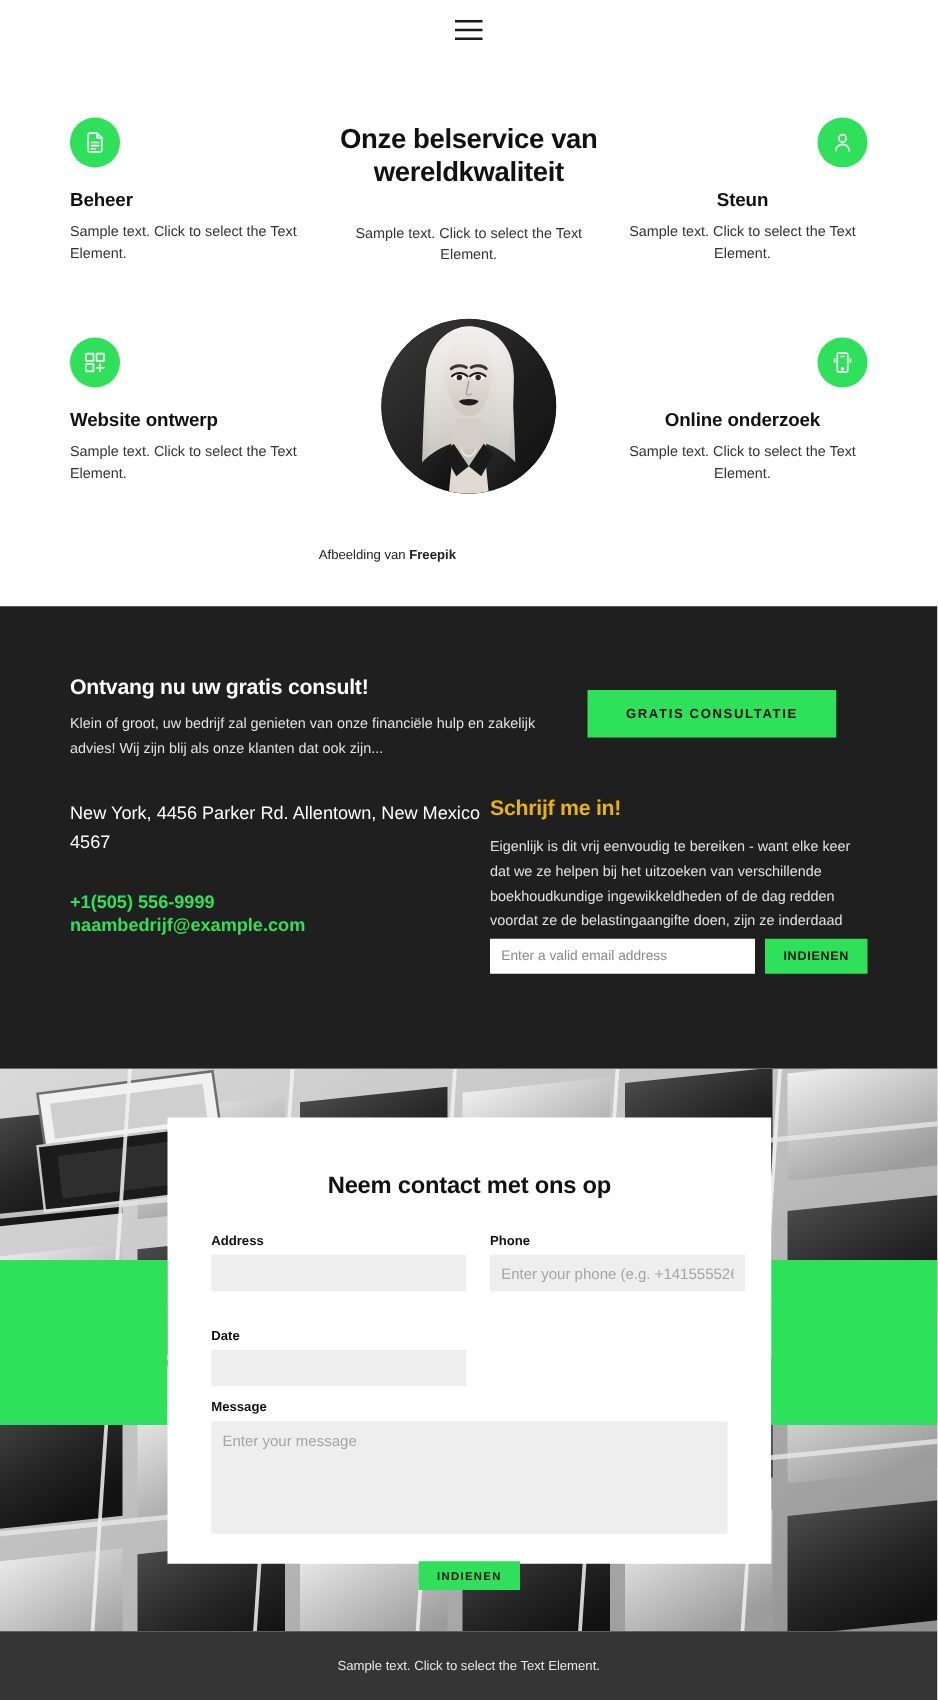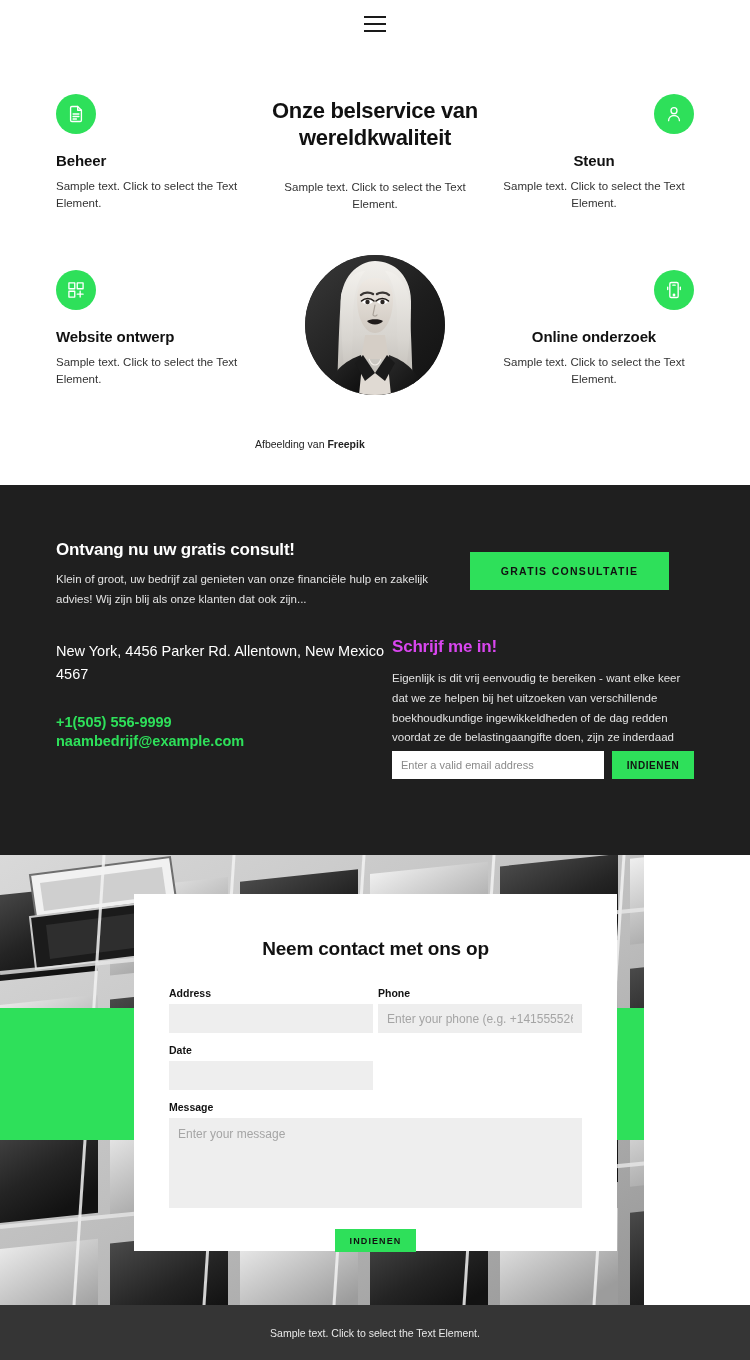--- a/index.html
+++ b/index.html
@@ -197,21 +197,21 @@
     color: #2ee05a;
     font-weight: bold;
   }
   .contact-links a { color: #2ee05a; text-decoration: none; display: block; }
 
   .signup-title {
     position: absolute;
     top: 152px; left: 392px;
     font-size: 17px;
     font-weight: bold;
-    color: #d946ef;
+    color: #eab308;
     letter-spacing: -0.2px;
   }
   .signup-text {
     position: absolute;
     top: 184px; left: 392px;
     width: 302px;
     font-size: 11.5px;
     line-height: 1.72;
     color: #e2e2e2;
   }
@@ -244,21 +244,21 @@
     font-size: 10px;
     font-weight: bold;
     letter-spacing: 0.6px;
     cursor: pointer;
   }
 
   
   .photo-section {
     position: absolute;
     top: 855px; left: 0;
-    width: 644px;
+    width: 750px;
     height: 450px;
     overflow: hidden;
     background: #9a9a9a;
   }
   .photo-section svg.bldg { position: absolute; top: 0; left: 0; }
 
   .green-band {
     position: absolute;
     top: 153px;
     height: 132px;
@@ -282,20 +282,21 @@
     font-weight: bold;
     color: #111111;
     letter-spacing: -0.2px;
   }
   .form-grid {
     margin: 27px 35px 0 35px;
     display: grid;
     grid-template-columns: 204px 204px;
     column-gap: 5px;
     row-gap: 0;
+    gap: 19px;
   }
   .field-label {
     font-size: 10.5px;
     font-weight: bold;
     color: #111111;
     margin-bottom: 5px;
   }
   .field-input {
     width: 204px;
     height: 29px;

